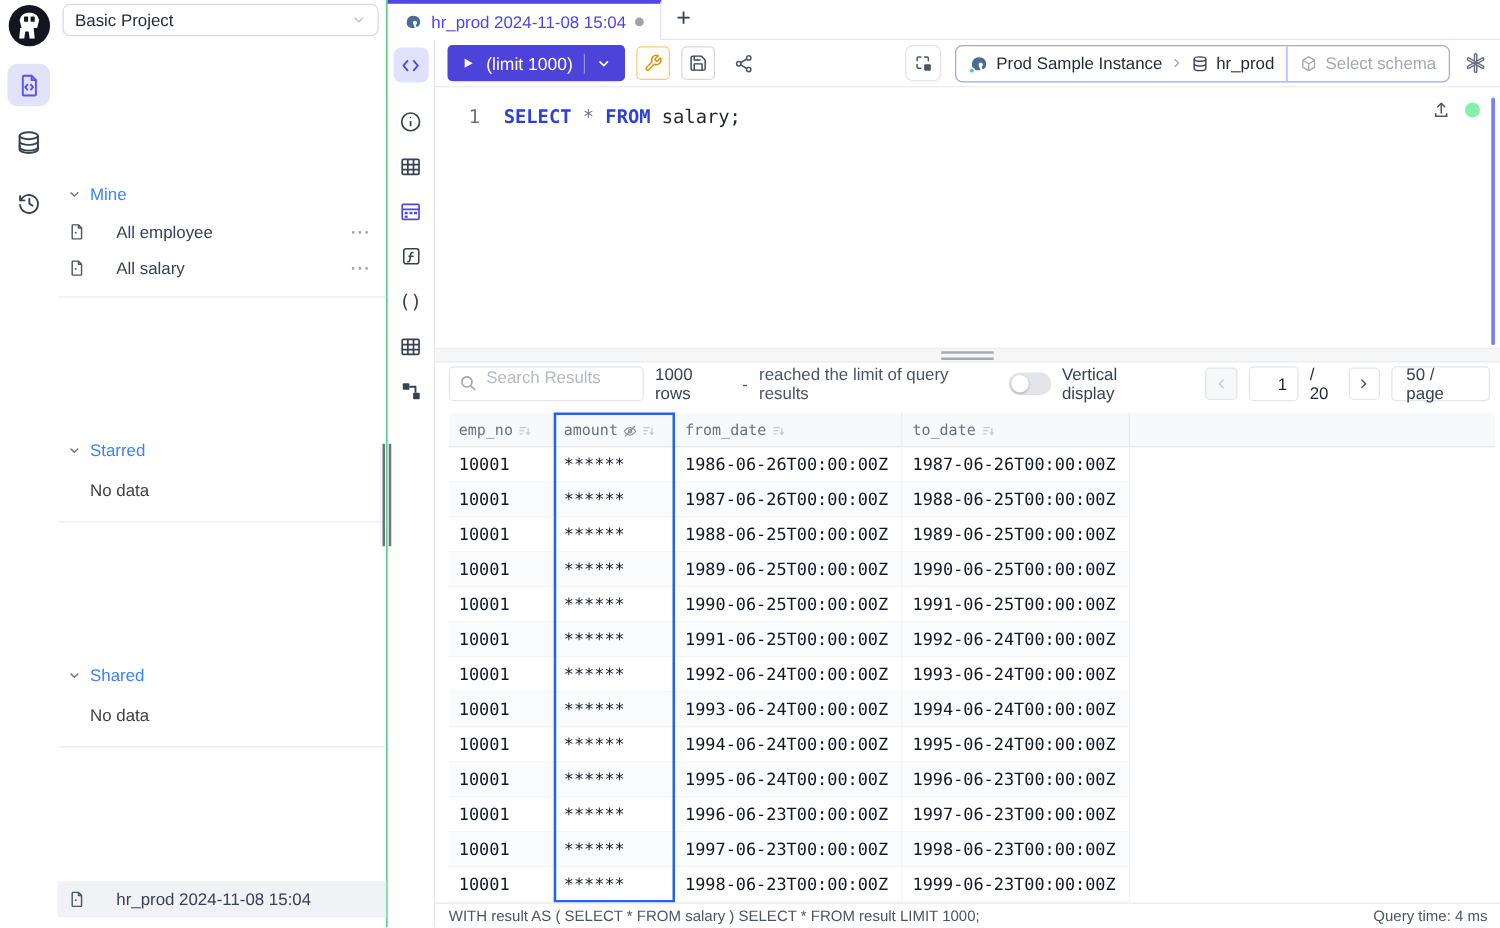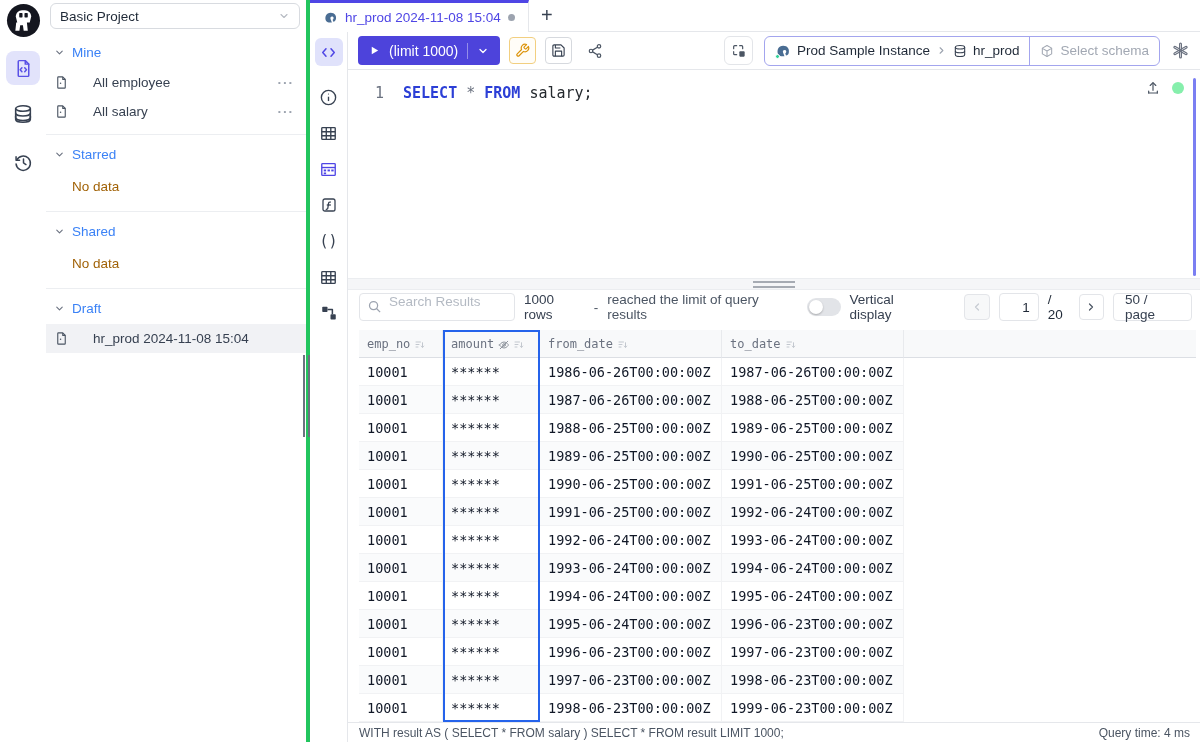--- a/index.html
+++ b/index.html
@@ -9,40 +9,40 @@
   svg { display:block; }
   .icon { display:inline-flex; align-items:center; justify-content:center; flex:none; }
 
   
   .rail { width:46px; flex:none; display:flex; flex-direction:column; align-items:center; padding-top:3px; }
   .logo { width:35px; height:35px; margin-bottom:13px; }
   .railbtn { width:34px; height:34px; border-radius:8px; display:flex; align-items:center; justify-content:center; color:#374151; margin-bottom:13px; cursor:pointer; }
   .railbtn.active { background:#e2e3fb; color:#5a51e6; }
 
   
-  .sidebar { width:264px; flex:none; border-right:4px solid #22c55e; position:relative; display:flex; flex-direction:column; }
+  .sidebar { width:264px; flex:none; border-right:1px solid #22c55e; position:relative; display:flex; flex-direction:column;justify-content:space-between; }
   .projectrow { padding:3px 6px 4px 4px; }
   .projectsel { height:26px; border:1px solid #d8dbe0; border-radius:6px; display:flex; align-items:center; justify-content:space-between; padding:0 9px; font-size:13.5px; color:#1f2937; cursor:pointer; }
   .projectsel .icon { color:#b6bac2; }
   .searchrow { display:flex; align-items:center; gap:9px; padding:10px 6px 10px 4px; }
   .sheetsearch { flex:1; position:relative; }
   .sheetsearch input { width:100%; height:26px; border:1px solid #d8dbe0; border-radius:6px; padding:0 8px 0 29px; font-size:13.5px; color:#374151; outline:none; font-family:"Liberation Sans",sans-serif; }
   .sheetsearch input::placeholder { color:#aab0ba; }
   .sheetsearch .icon { position:absolute; left:8px; top:5px; color:#aab0ba; }
   .importbtn { color:#4b5563; cursor:pointer; padding-right:2px; }
   .section { border-bottom:1px solid #eceef1; padding:4px 0 8px 0; }
   .section.last { border-bottom:none; }
   .sectionhead { display:flex; align-items:center; gap:7px; padding:8px 10px 8px 8px; font-size:13.5px; font-weight:500; color:#3b82f6; cursor:pointer; }
   .sectionhead .icon { color:#6b7280; }
   .item { display:flex; align-items:center; gap:24px; padding:7px 12px 7px 8px; font-size:13.5px; color:#374151; cursor:pointer; }
   .item .doc { color:#4b5563; }
   .item .lbl { flex:1; white-space:nowrap; overflow:hidden; text-overflow:ellipsis; }
   .item .more { color:#9ca3af; letter-spacing:1px; font-weight:700; cursor:pointer; }
   .item.active { background:#f1f2f5; }
-  .nodata { padding:9px 10px 9px 26px; color:#a16207; font-size:13.5px; }
+  .nodata { padding:9px 10px 9px 26px; color:#404040; font-size:13.5px; }
   .sidehandle { position:absolute; right:-4px; top:355px; width:7px; height:82px; border-left:2px solid #6b7280; border-right:2px solid #6b7280; z-index:6; cursor:col-resize; background:transparent; }
 
   
   .main { flex:1; min-width:0; display:flex; flex-direction:column; }
   .tabbar { height:32px; flex:none; display:flex; align-items:stretch; border-bottom:1px solid #e5e7eb; }
   .tab { display:flex; align-items:center; gap:7px; padding:0 13px; border-top:3px solid #4f46e5; border-right:1px solid #e5e7eb; background:#fff; color:#4f46e5; font-size:13.5px; cursor:pointer; margin-bottom:-1px; }
   .tab .dot { width:7px; height:7px; border-radius:50%; background:#9ca3af; }
   .newtab { width:36px; display:flex; align-items:center; justify-content:center; font-size:20px; color:#374151; cursor:pointer; font-weight:400; }
   .avatar { width:26px; height:26px; border-radius:50%; color:#fff; font-size:10.5px; font-weight:700; display:flex; align-items:center; justify-content:center; margin:2px 10px 0 auto; cursor:pointer; letter-spacing:.3px; }
 
@@ -230,28 +230,20 @@
             <svg width="11" height="11" viewBox="0 0 24 24" fill="none" stroke="currentColor" stroke-width="2.4" stroke-linecap="round" stroke-linejoin="round">
               <polyline points="6,9 12,15 18,9"></polyline>
             </svg>
           </span>
         <span>Shared</span>
       </div>
       <div class="nodata">No data</div>
     </div>
 
     <div class="section last">
-      <div class="sectionhead">
-        <span class="icon">
-            <svg width="11" height="11" viewBox="0 0 24 24" fill="none" stroke="currentColor" stroke-width="2.4" stroke-linecap="round" stroke-linejoin="round">
-              <polyline points="6,9 12,15 18,9"></polyline>
-            </svg>
-          </span>
-        <span>Draft</span>
-      </div>
       <div class="item active">
         <span class="icon doc">
             <svg width="15" height="15" viewBox="0 0 24 24" fill="none" stroke="currentColor" stroke-width="1.8" stroke-linejoin="round">
               <path d="M14 3H7a1 1 0 0 0-1 1v16a1 1 0 0 0 1 1h10a1 1 0 0 0 1-1V7z"></path>
               <path d="M14 3v4h4"></path>
               <circle cx="10.5" cy="13" r="1.2" fill="currentColor" stroke="none"></circle>
             </svg>
           </span>
         <span class="lbl">hr_prod 2024-11-08 15:04</span>
       </div>

